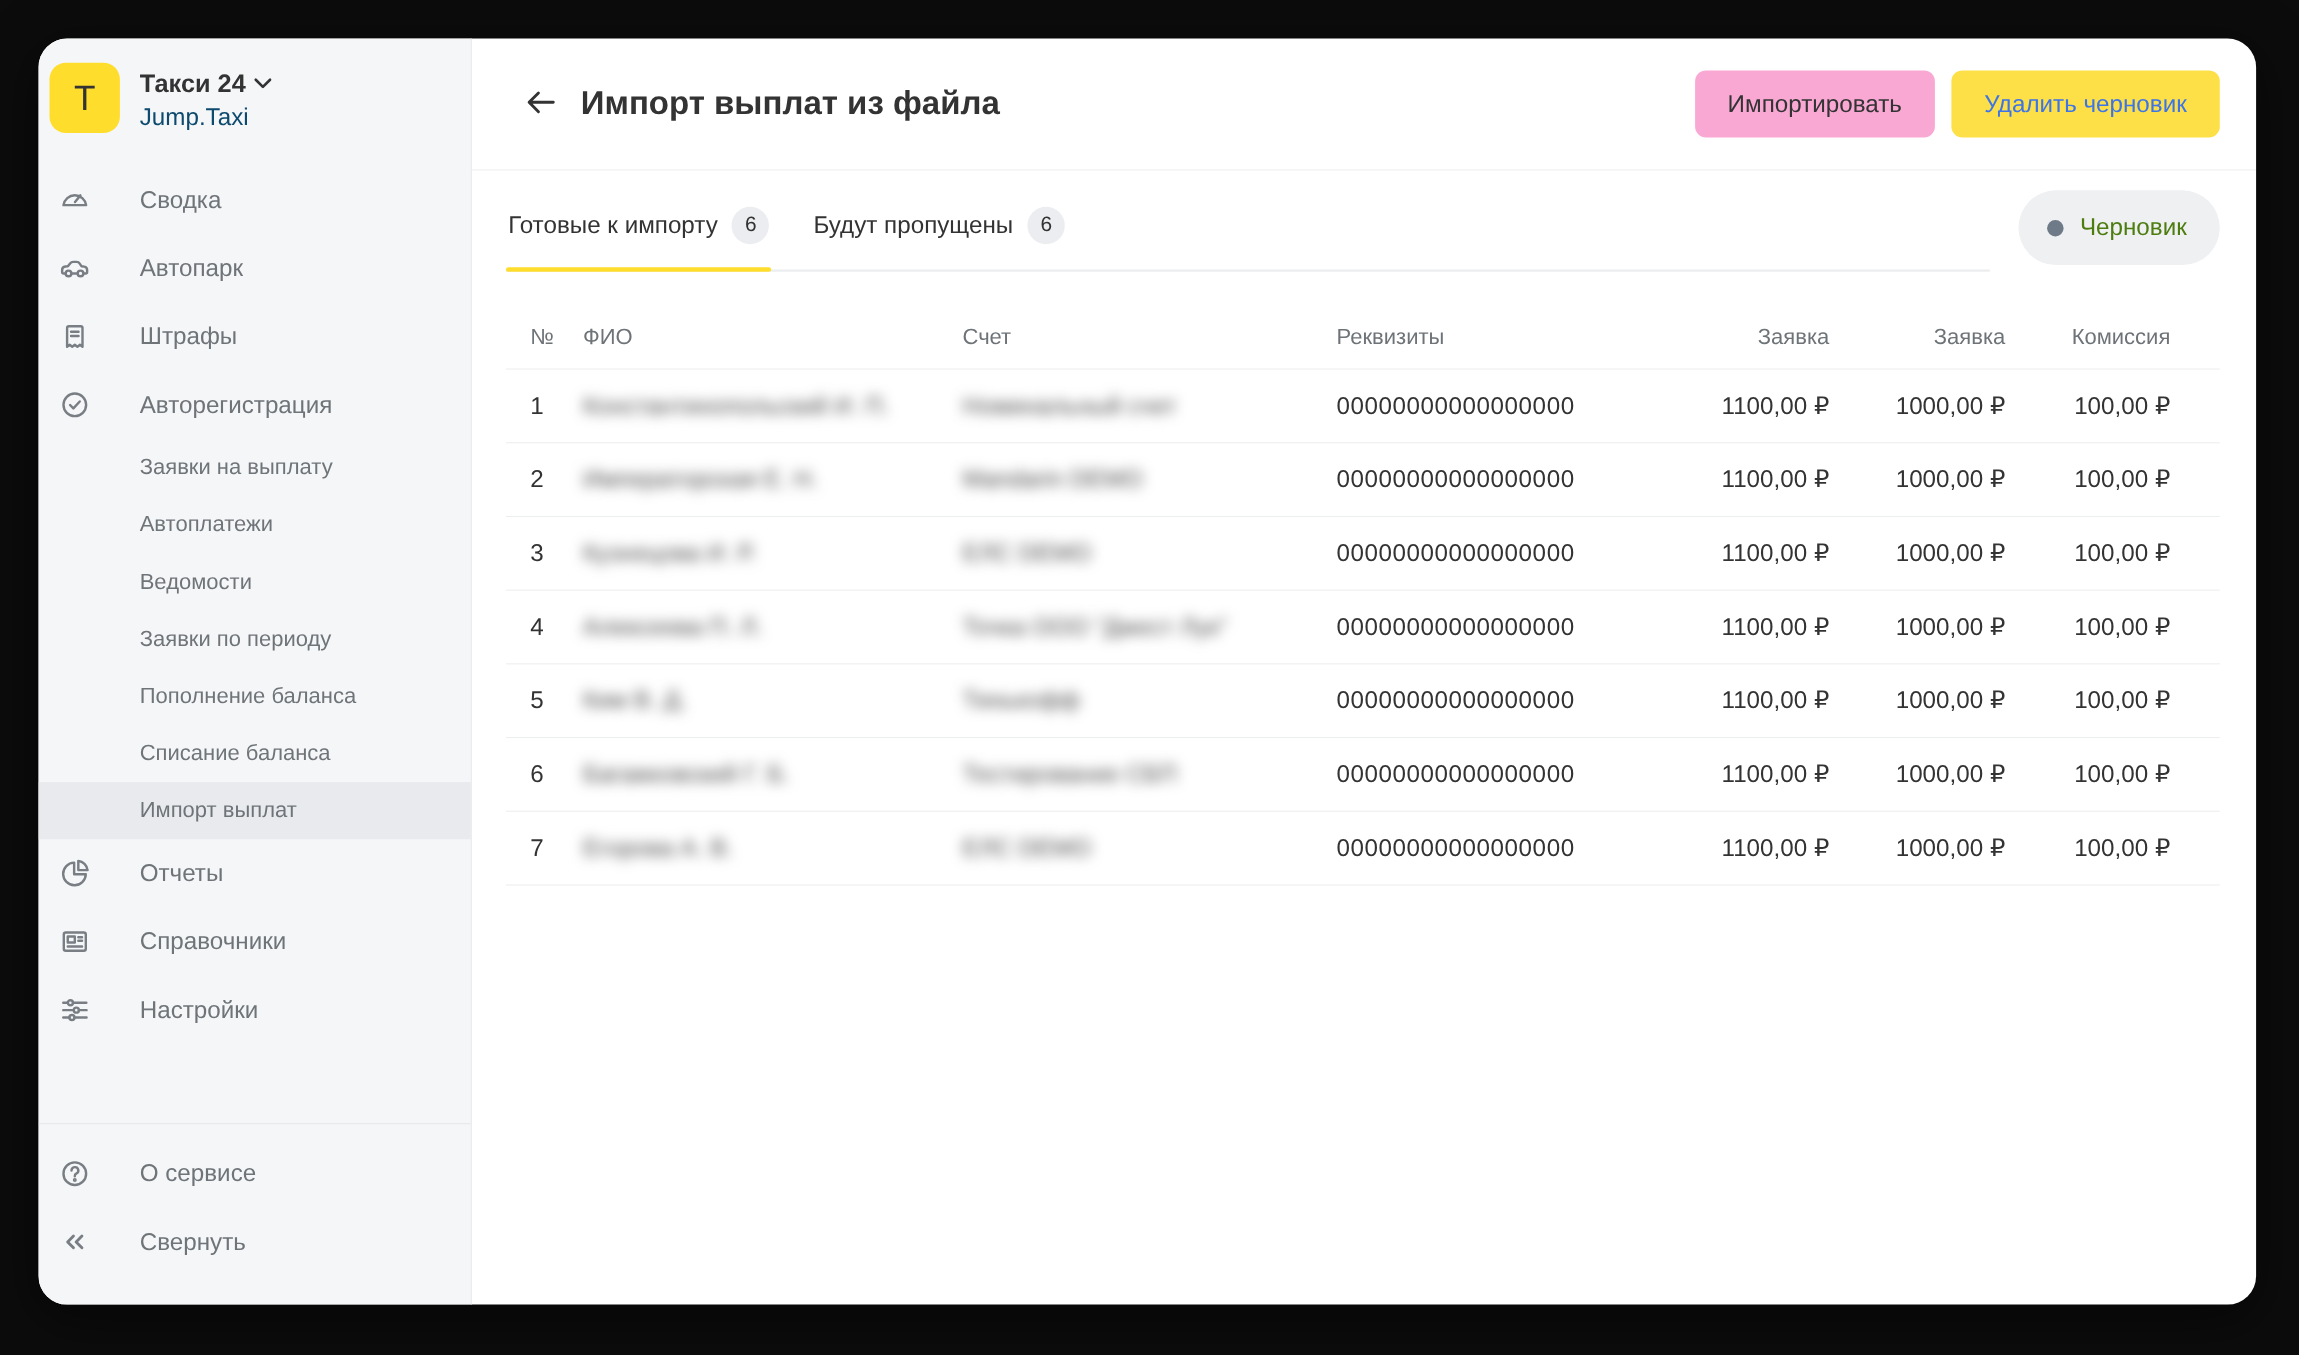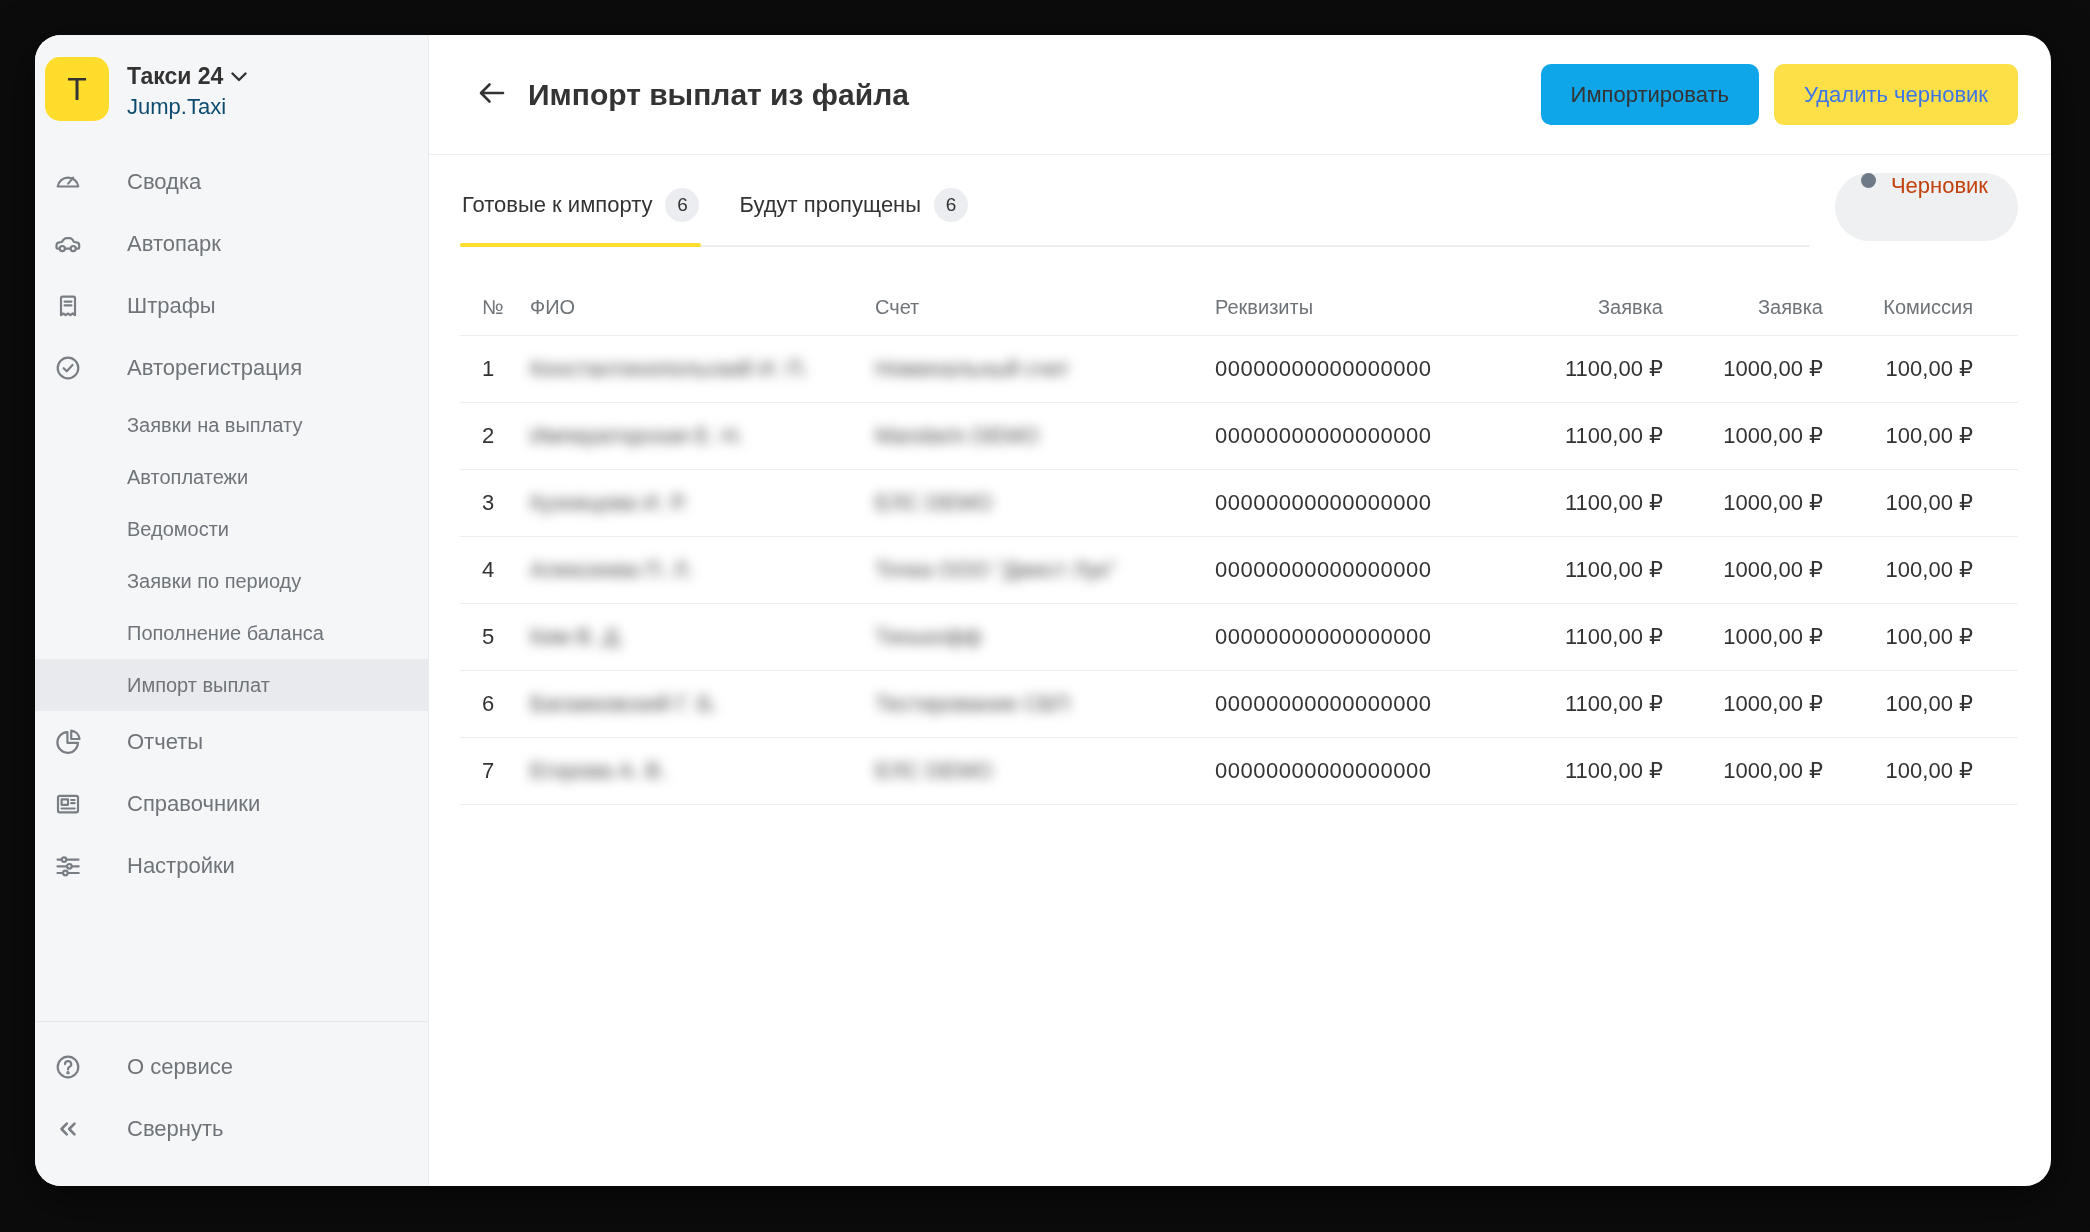--- a/index.html
+++ b/index.html
@@ -31,34 +31,34 @@
   
   .main{flex:1;display:flex;flex-direction:column;min-width:0;}
   .page-header{height:120px;min-height:120px;display:flex;align-items:center;
                padding:0 33px 0 41px;border-bottom:1px solid #EEEFF1;box-sizing:border-box;}
   .back-btn{width:44px;height:44px;border:none;background:transparent;cursor:pointer;
             display:flex;align-items:center;justify-content:center;padding:0;margin-right:14px;}
   .page-title{font-size:30px;font-weight:700;color:#333;flex:1;}
   .header-actions{display:flex;gap:15px;}
   .btn{height:61px;border:none;border-radius:10px;font-size:22px;padding:0 30px;cursor:pointer;
        font-family:inherit;}
-  .btn-yellow{background:#0ea5e9;color:#333;}
+  .btn-yellow{background:#f9a8d4;color:#333;}
   .btn-light{background:#fde047;color:#3D74E8;}
 
   .content{padding:0 33px 0 31px;display:flex;flex-direction:column;min-height:0;}
   .tabs-row{display:flex;align-items:center;margin-top:12px;}
   .tabs{flex:1;display:flex;gap:36px;border-bottom:2px solid #ECEDEF;margin-right:26px;}
   .tab{display:flex;align-items:center;gap:13px;padding:21px 2px 23px;position:relative;
        font-size:22px;color:#333;cursor:pointer;white-space:nowrap;}
   .tab.active::after{content:"";position:absolute;left:0;right:0;bottom:-2px;height:4px;
        background:#FFDD2D;border-radius:3px;}
   .tab-badge{min-width:34px;height:34px;border-radius:17px;background:#ECEDF0;display:flex;
        align-items:center;justify-content:center;font-size:19px;color:#333;padding:0 5px;box-sizing:border-box;}
-  .status-pill{height:68px;border-radius:34px;background:#EEF0F2;display:flex;
-       gap:15px;padding:0 30px 0 26px;font-size:22px;color:#c2410c;white-space:nowrap;}
+  .status-pill{height:68px;border-radius:34px;background:#EEF0F2;display:flex;align-items:center;
+       gap:15px;padding:0 30px 0 26px;font-size:22px;color:#4d7c0f;white-space:nowrap;}
   .status-dot{width:15px;height:15px;border-radius:50%;background:#6F7A88;flex:none;}
 
   
   .table{margin-top:32px;}
   .trow{display:grid;grid-template-columns:70px 345px 340px 310px 138px 160px 150px 45px;
         align-items:center;border-bottom:1px solid #EDEEF0;}
   .trow.thead{height:56px;}
   .trow.tdata{height:66px;}
   .hcell{font-size:20px;color:#6E7378;}
   .dcell{font-size:22px;color:#333;}
@@ -138,20 +138,23 @@
         </div>
       <div class="side-sub">
           <span>Ведомости</span>
         </div>
       <div class="side-sub">
           <span>Заявки по периоду</span>
         </div>
       <div class="side-sub">
           <span>Пополнение баланса</span>
         </div>
+      <div class="side-sub">
+          <span>Списание баланса</span>
+        </div>
       <div class="side-sub active">
           <span>Импорт выплат</span>
         </div>
 
       <div class="side-item">
         <span class="ic">
           <svg class="icon" width="30" height="30" viewBox="0 0 30 30">
               <path d="M14.4 5.2 A10.3 10.3 0 1 0 25 15.8 L14.4 15.8 Z"></path>
               <path d="M18.2 3.6 A9.8 9.8 0 0 1 26.6 12 L18.2 12 Z"></path>
             </svg>

